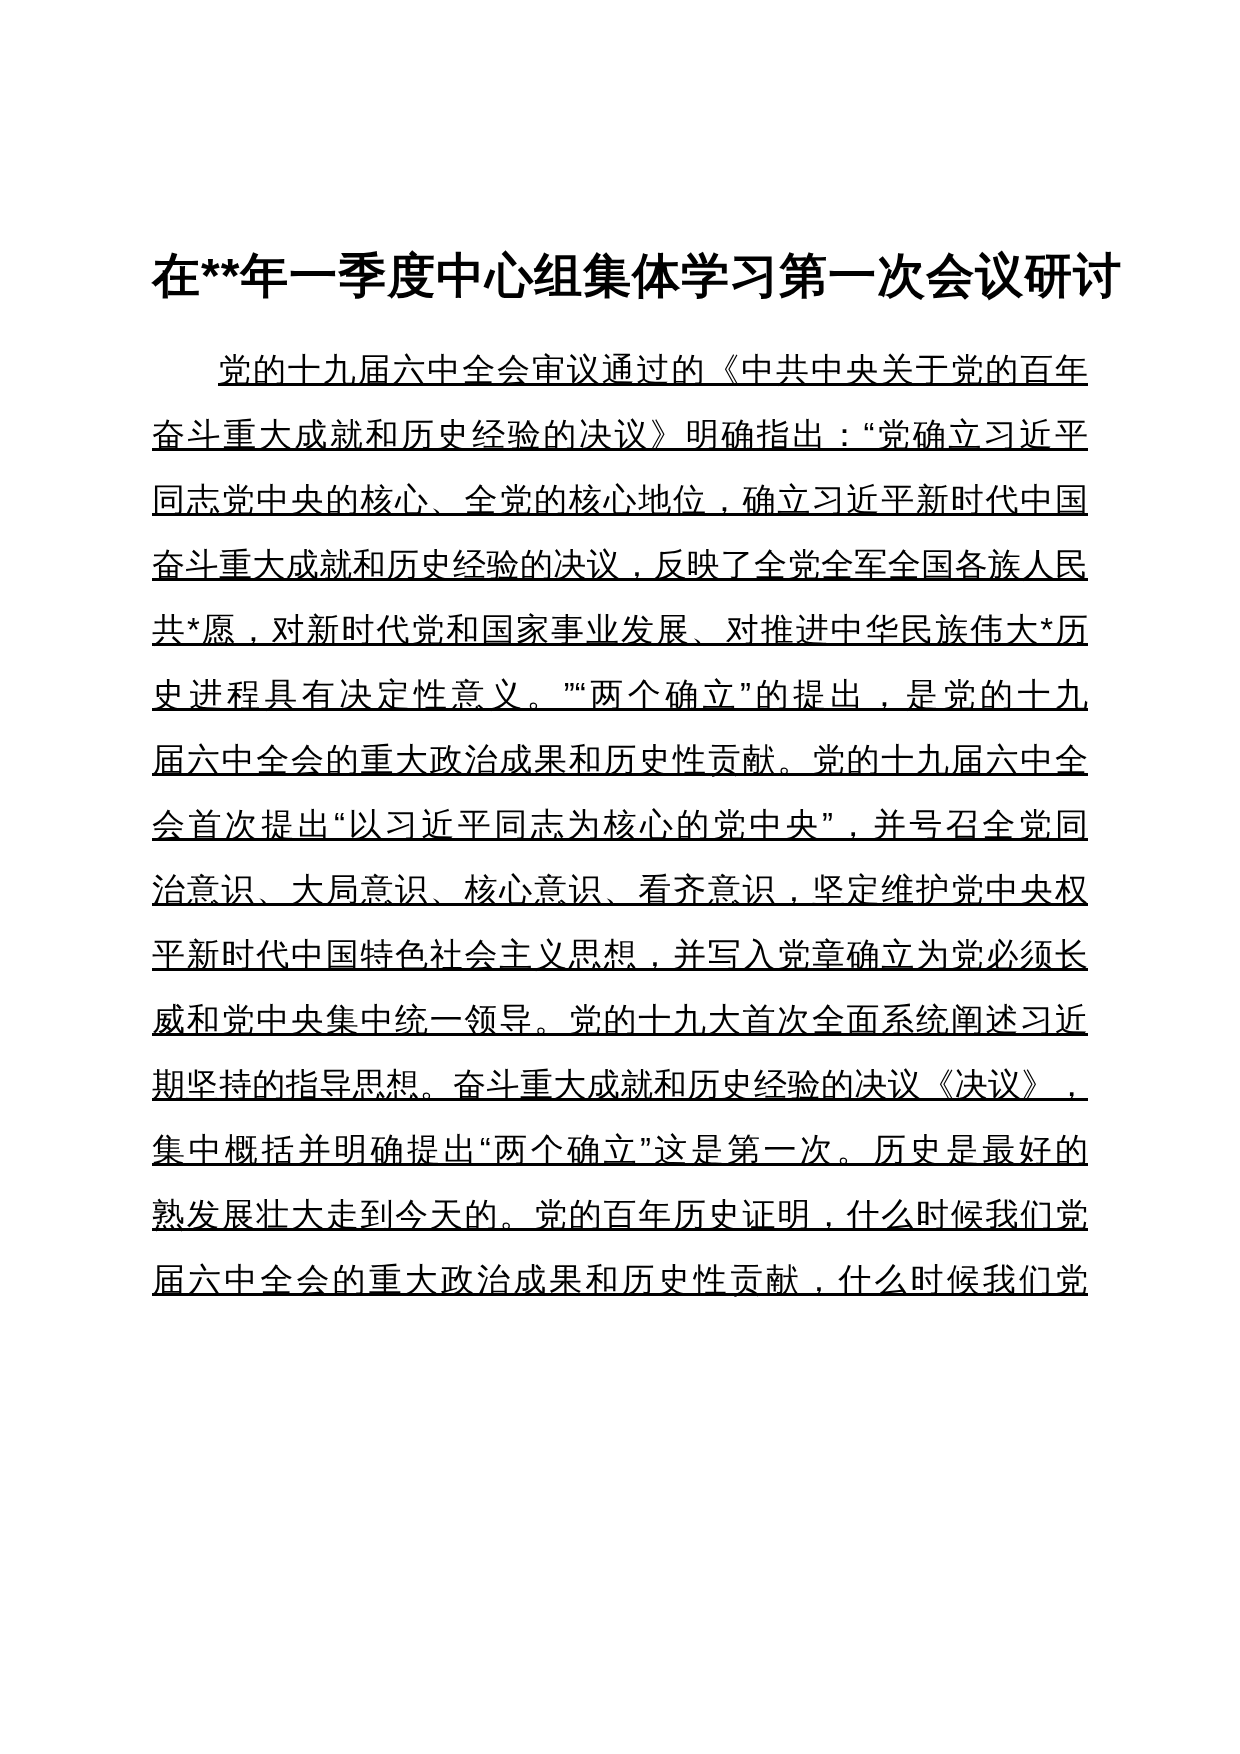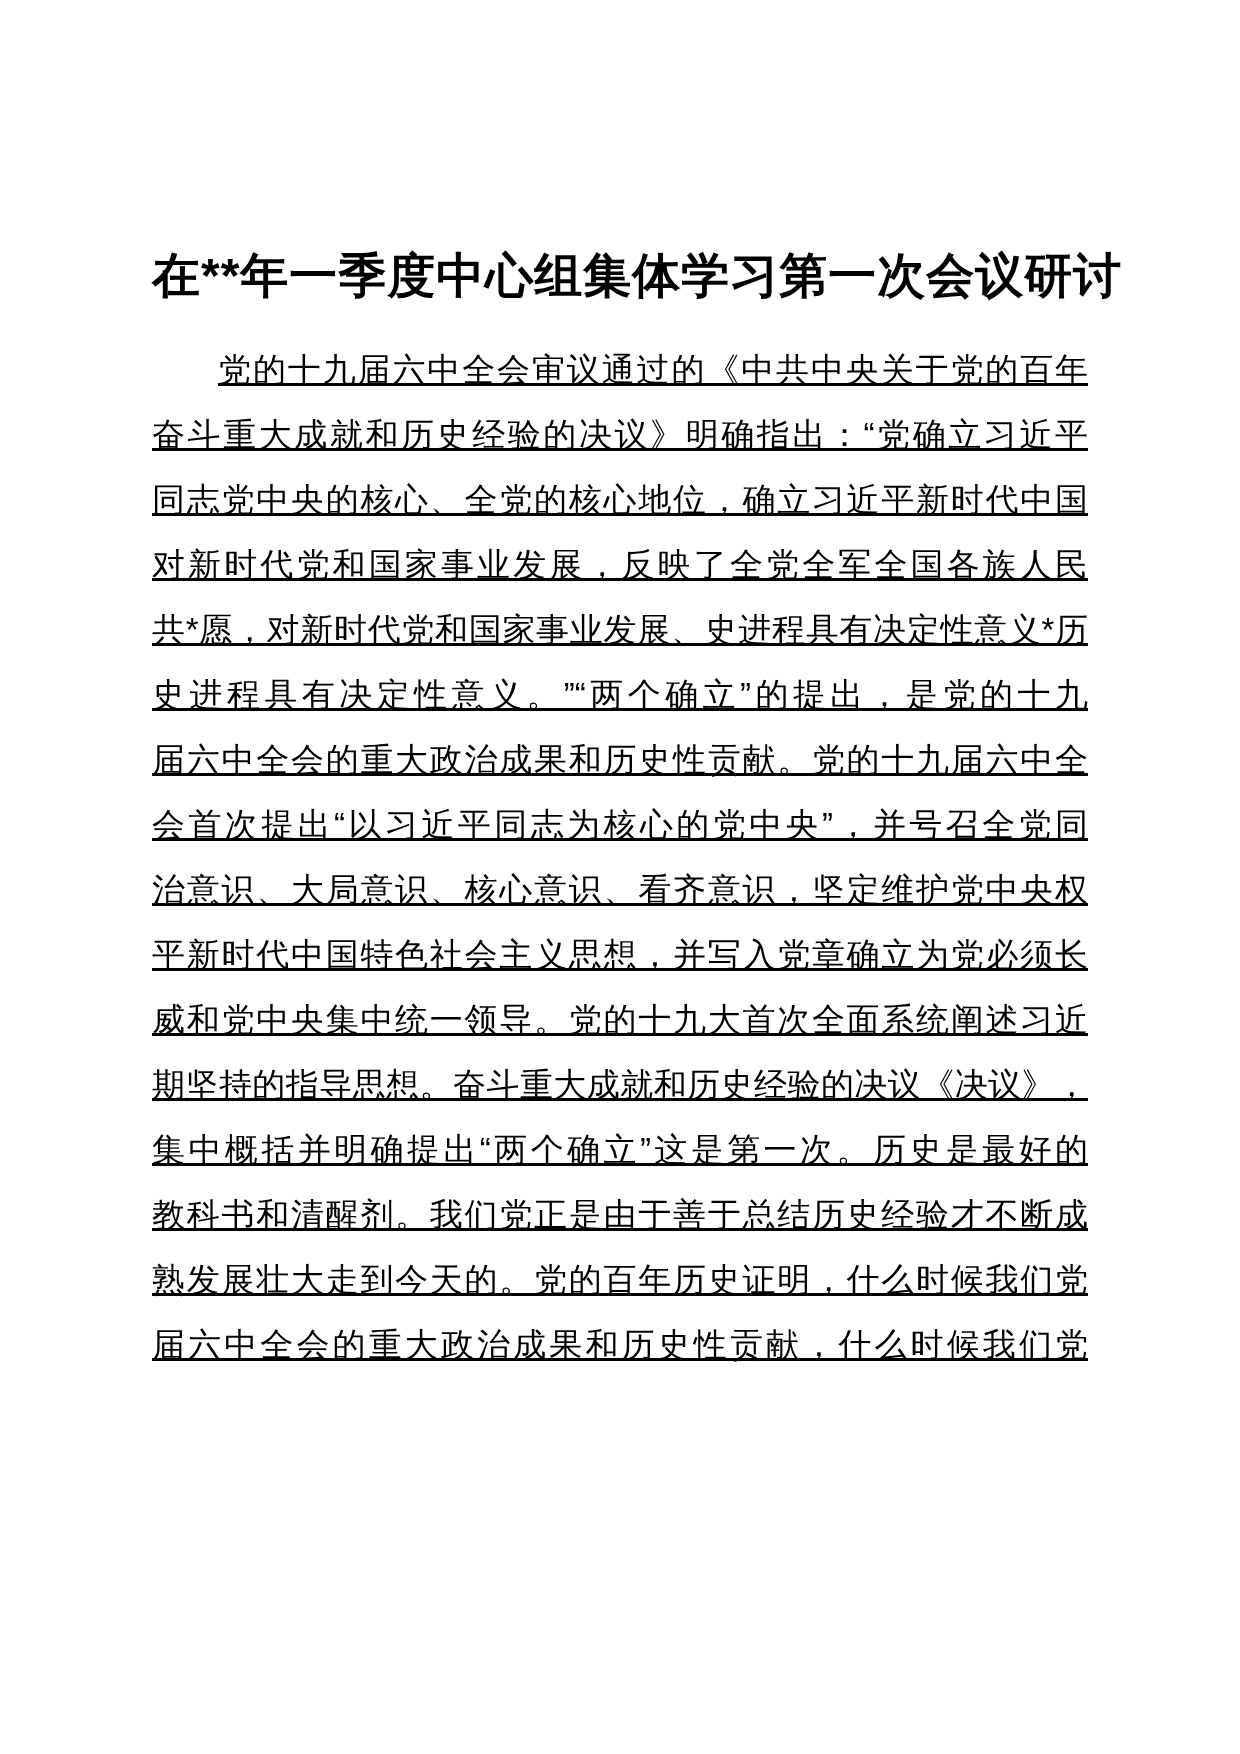--- a/index.html
+++ b/index.html
@@ -54,28 +54,27 @@
 <div class="page">
 
   <h1 class="doc-title">
     <div class="title-line">在**年一季度中心组集体学习第一次会议研讨</div>
   </h1>
 
   <div class="doc-body">
       <div class="line">党的十九届六中全会审议通过的《中共中央关于党的百年</div>
       <div class="line">奋斗重大成就和历史经验的决议》明确指出：“党确立习近平</div>
       <div class="line">同志党中央的核心、全党的核心地位，确立习近平新时代中国</div>
-      <div class="line">对新时代党和国家事业发展，反映了全党全军全国各族人民</div>
-      <div class="line">共*愿，对新时代党和国家事业发展、史进程具有决定性意义*历</div>
+      <div class="line">奋斗重大成就和历史经验的决议，反映了全党全军全国各族人民</div>
+      <div class="line">共*愿，对新时代党和国家事业发展、对推进中华民族伟大*历</div>
       <div class="line">史进程具有决定性意义。”“两个确立”的提出，是党的十九</div>
       <div class="line">届六中全会的重大政治成果和历史性贡献。党的十九届六中全</div>
       <div class="line">会首次提出“以习近平同志为核心的党中央”，并号召全党同</div>
       <div class="line">治意识、大局意识、核心意识、看齐意识，坚定维护党中央权</div>
       <div class="line">平新时代中国特色社会主义思想，并写入党章确立为党必须长</div>
       <div class="line">威和党中央集中统一领导。党的十九大首次全面系统阐述习近</div>
       <div class="line">期坚持的指导思想。奋斗重大成就和历史经验的决议《决议》，</div>
       <div class="line">集中概括并明确提出“两个确立”这是第一次。历史是最好的</div>
-      <div class="line">教科书和清醒剂。我们党正是由于善于总结历史经验才不断成</div>
       <div class="line">熟发展壮大走到今天的。党的百年历史证明，什么时候我们党</div>
       <div class="line">届六中全会的重大政治成果和历史性贡献，什么时候我们党</div>
     </div>
 
 </div>
 
 </body></html>

